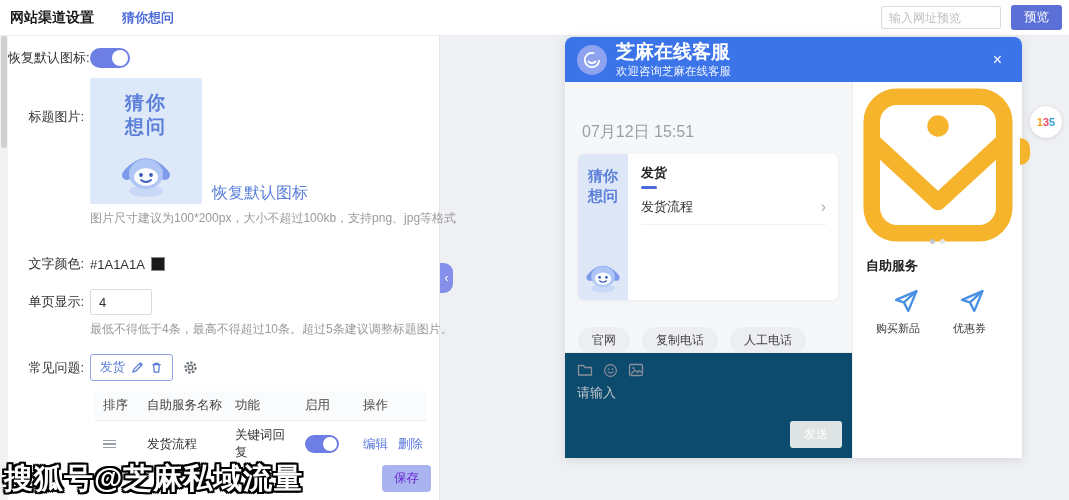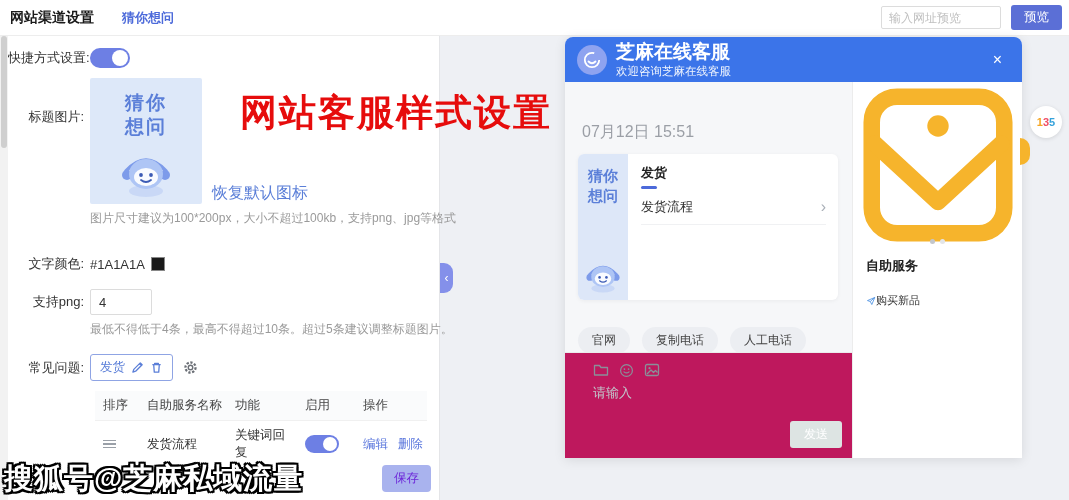--- a/index.html
+++ b/index.html
@@ -100,35 +100,35 @@
   .gc-content { flex:1; padding:10px 12px 0 13px; }
   .gc-tab { font-size:13px; font-weight:bold; color:#222; }
   .gc-tab-underline { width:16px; height:3px; background:#4c6ada; border-radius:2px; margin-top:4px; }
   .gc-item { margin-top:9px; display:flex; align-items:center; justify-content:space-between;
              border-bottom:1px solid #f0f1f3; padding-bottom:8px; cursor:pointer; }
   .gc-item-label { font-size:13px; color:#333; }
   .gc-chevron { font-size:16px; color:#aab0b8; line-height:1; }
   .pills { display:flex; gap:12px; margin:27px 0 0 13px; }
   .pill { background:#eceef2; border-radius:14px; padding:5px 14px; font-size:12px; color:#444;
           cursor:pointer; white-space:nowrap; }
-  .input-area { position:absolute; left:0; right:0; bottom:0; height:106px; background:#be185d;
-                border-top:1px solid #ebebeb; padding:10px 28px; }
+  .input-area { position:absolute; left:0; right:0; bottom:0; height:106px; background:#0c4a6e;
+                border-top:1px solid #ebebeb; padding:10px 12px; }
   .tool-icons { display:flex; gap:10px; }
   .tool-icons svg { cursor:pointer; }
   .chat-placeholder { margin-top:6px; font-size:13px; color:#c2c6cc; }
   .send-btn { position:absolute; right:10px; bottom:10px; background:#dde4e3; color:#fff; border:none;
               border-radius:3px; font-size:12px; padding:5px 14px; cursor:pointer; }
   .chat-right { flex:1; background:#fff; border-left:1px solid #ececec; display:flex; flex-direction:column; }
   .envelope { display:block; margin:6px auto 0; }
   .carousel-dots { display:flex; gap:5px; justify-content:center; margin-top:-3px; }
   .dot { width:5px; height:5px; border-radius:50%; background:#e3e5e8; }
   .dot.active { background:#c3c6cb; }
   .ss-title { margin:13px 0 0 13px; font-size:13px; font-weight:bold; color:#222; }
   .ss-items { display:flex; gap:12px; margin:12px 0 0 13px; }
-  .ss-item { width:54px; display:flex; flex-direction:row; align-items:flex-start; cursor:pointer; }
+  .ss-item { width:54px; display:flex; flex-direction:column; align-items:flex-end; cursor:pointer; }
   .ss-item-label { margin-top:6px; font-size:11px; color:#333; white-space:nowrap; }
 
   
   .badge-135 { position:absolute; left:1030px; top:106px; width:32px; height:32px; border-radius:50%;
                background:#fff; box-shadow:0 1px 4px rgba(0,0,0,.12); display:flex; align-items:center;
                justify-content:center; font-size:11px; font-weight:bold; z-index:9; }
   .badge-135 .d1{color:#f5a623;} .badge-135 .d2{color:#ef4d64;} .badge-135 .d3{color:#35a2db;}
   .orange-bump { position:absolute; left:1020px; top:138px; width:10px; height:27px; background:#f6b42c;
                  border-radius:0 12px 12px 0; z-index:9; }
 
@@ -151,21 +151,21 @@
     <button class="preview-btn">预览</button>
   </header>
 
   <div class="v-scrollbar">
     <div class="thumb"></div>
   </div>
 
   <section class="left-panel">
 
     <div class="form-row row-toggle">
-      <div class="form-label">快捷方式设置:</div>
+      <div class="form-label">恢复默认图标:</div>
       <div class="toggle"></div>
     </div>
 
     <div class="form-row row-image">
       <div class="form-label">标题图片:</div>
       <div class="image-wrap">
         <div class="title-image">
           <div class="cn-line">猜你</div>
           <div class="cn-line">想问</div>
           <svg class="robot" width="58" height="52" viewBox="0 0 58 52">
@@ -189,21 +189,21 @@
       <div class="hint-text">图片尺寸建议为100*200px，大小不超过100kb，支持png、jpg等格式</div>
     </div>
 
     <div class="form-row row-color">
       <div class="form-label">文字颜色:</div>
       <span class="color-value">#1A1A1A</span>
       <span class="color-swatch"></span>
     </div>
 
     <div class="form-row row-size">
-      <div class="form-label">支持png:</div>
+      <div class="form-label">单页显示:</div>
       <input class="size-input" value="4" style="">
     </div>
 
     <div class="form-row hint-row">
       <div class="form-label"></div>
       <div class="hint-text">最低不得低于4条，最高不得超过10条。超过5条建议调整标题图片。</div>
     </div>
 
     <div class="form-row row-faq">
       <div class="form-label">常见问题:</div>
@@ -246,21 +246,20 @@
           <span class="link-action">删除</span>
         </div>
       </div>
     </div>
 
     <button class="save-btn">保存</button>
   </section>
 
   <div class="collapse-handle">‹</div>
 
-  <div class="annotation">网站客服样式设置</div>
 
   <div class="chat-window">
     <div class="chat-header">
       <div class="chat-avatar">
         <svg width="20" height="20" viewBox="0 0 20 20">
           <circle cx="10" cy="10" r="7.2" fill="none" stroke="#ffffff" stroke-width="1.8" stroke-dasharray="36 9"></circle>
           <path d="M6.5 11.5 Q10 15 13.5 11.5" fill="none" stroke="#ffffff" stroke-width="1.8" stroke-linecap="round"></path>
         </svg>
       </div>
       <div class="chat-head-text">
@@ -341,20 +340,27 @@
         </div>
         <div class="ss-title">自助服务</div>
         <div class="ss-items">
           <div class="ss-item">
             <svg width="28" height="28" viewBox="0 0 24 24">
               <path d="M3.5 11 L21 3.5 L14 20.5 L10.2 13.2 Z" fill="none" stroke="#4a90e2" stroke-width="2" stroke-linejoin="round"></path>
               <path d="M10.2 13.2 L21 3.5" fill="none" stroke="#4a90e2" stroke-width="2" stroke-linejoin="round"></path>
             </svg>
             <div class="ss-item-label">购买新品</div>
           </div>
+          <div class="ss-item">
+            <svg width="28" height="28" viewBox="0 0 24 24">
+              <path d="M3.5 11 L21 3.5 L14 20.5 L10.2 13.2 Z" fill="none" stroke="#4a90e2" stroke-width="2" stroke-linejoin="round"></path>
+              <path d="M10.2 13.2 L21 3.5" fill="none" stroke="#4a90e2" stroke-width="2" stroke-linejoin="round"></path>
+            </svg>
+            <div class="ss-item-label">优惠券</div>
+          </div>
         </div>
       </div>
     </div>
   </div>
 
   <div class="badge-135">
     <span class="d1">1</span>
       <span class="d2">3</span>
       <span class="d3">5</span>
   </div>

